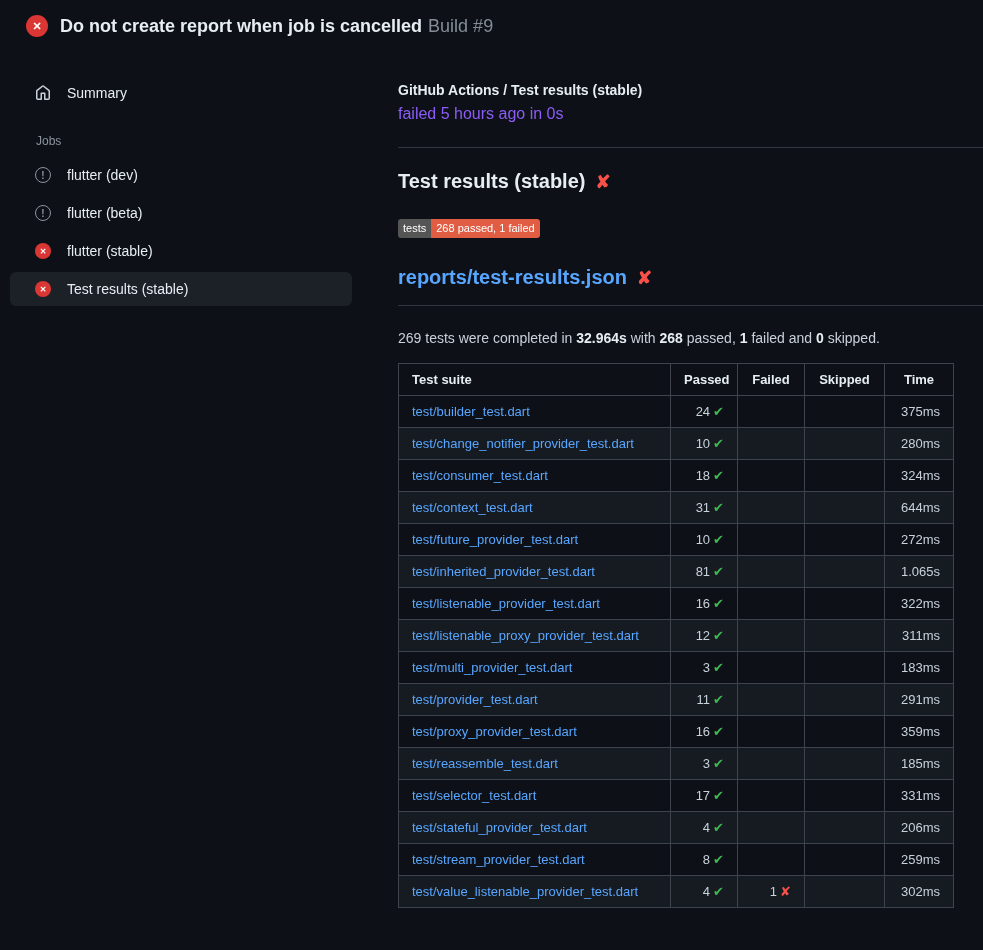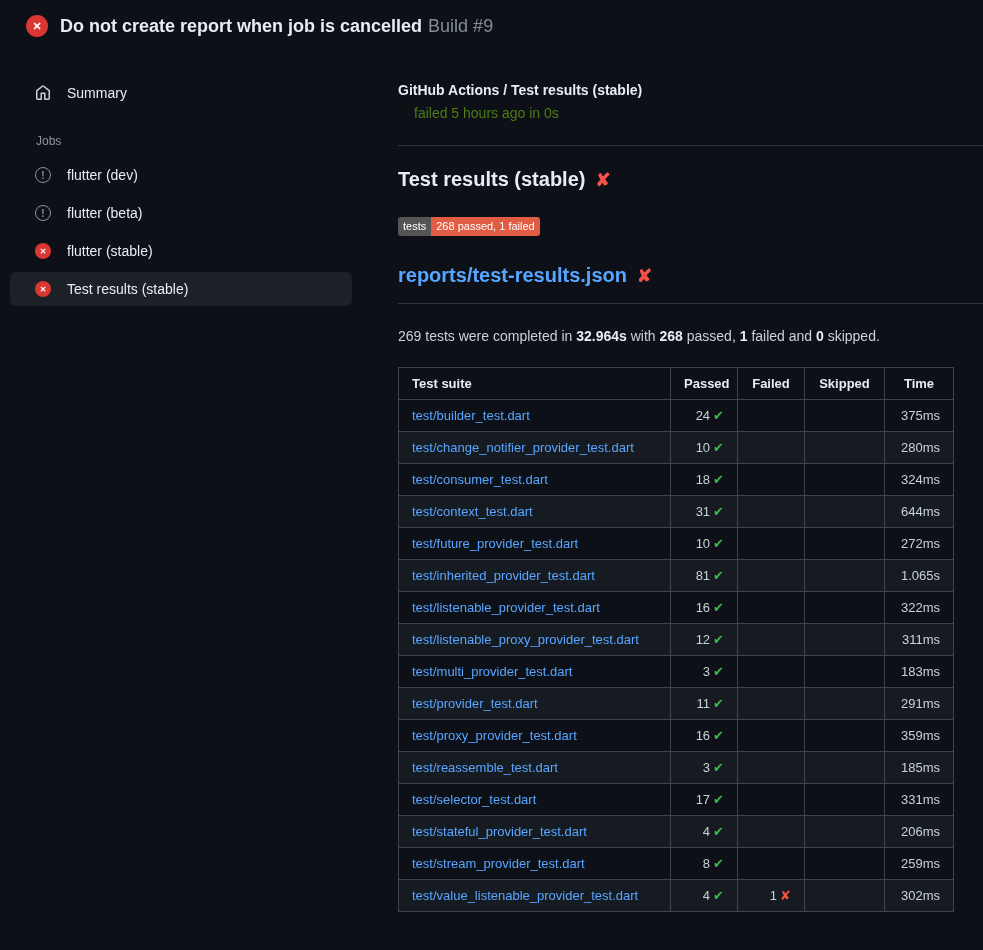--- a/index.html
+++ b/index.html
@@ -43,21 +43,21 @@
     border-radius:6px; cursor:pointer;
   }
   .side-item.selected { background:#1c2128; }
   .home-icon { display:inline-flex; width:16px; flex-shrink:0; }
   .jobs-heading { font-size:12px; color:#8b949e; margin:24px 0 10px 26px; }
   .jobs-list .side-item { margin-bottom:4px; }
 
   
   .main { flex:1; padding:32px 0 0 16px; min-width:0; }
   .breadcrumb { font-size:14px; font-weight:bold; color:#e6edf3; }
-  .meta { font-size:14px; color:#4d7c0f; margin-top:7px;margin-left:16px; }
+  .meta { font-size:16px; color:#8b5cf6; margin-top:7px; }
   .divider { border:0; border-top:1px solid #30363d; margin-top:24px; }
 
   .section-title {
     margin-top:22px; font-size:20px; font-weight:bold; color:#e6edf3;
     display:flex; align-items:center; gap:10px;
   }
   .hx { color:#f85149; font-weight:bold; font-size:18px; }
 
   .badge {
     display:inline-flex; margin-top:26px; font-size:11px;
@@ -72,21 +72,21 @@
     display:flex; align-items:center; gap:10px;
     font-size:20px; font-weight:bold;
   }
   .report-heading a { color:#58a6ff; text-decoration:none; }
 
   .summary-line { margin-top:24px; font-size:14px; color:#c9d1d9; }
   .summary-line b { color:#e6edf3; }
 
   
   table.results {
-    margin-top:23px; border-collapse:collapse;
+    margin-top:17px; border-collapse:collapse;
     font-size:13px; width:555px; table-layout:fixed;
   }
   .results th, .results td { border:1px solid #3d444d; padding:8px 13px; }
   .results th { font-weight:bold; color:#e6edf3; text-align:center; background:#0d1117; }
   .results th.col-suite { text-align:left; width:272px; }
   .results th.col-passed { width:67px; }
   .results th.col-failed { width:67px; }
   .results th.col-skipped { width:80px; }
   .results th.col-time { width:69px; }
   .results tbody tr:nth-child(odd)  { background:#0d1117; }

